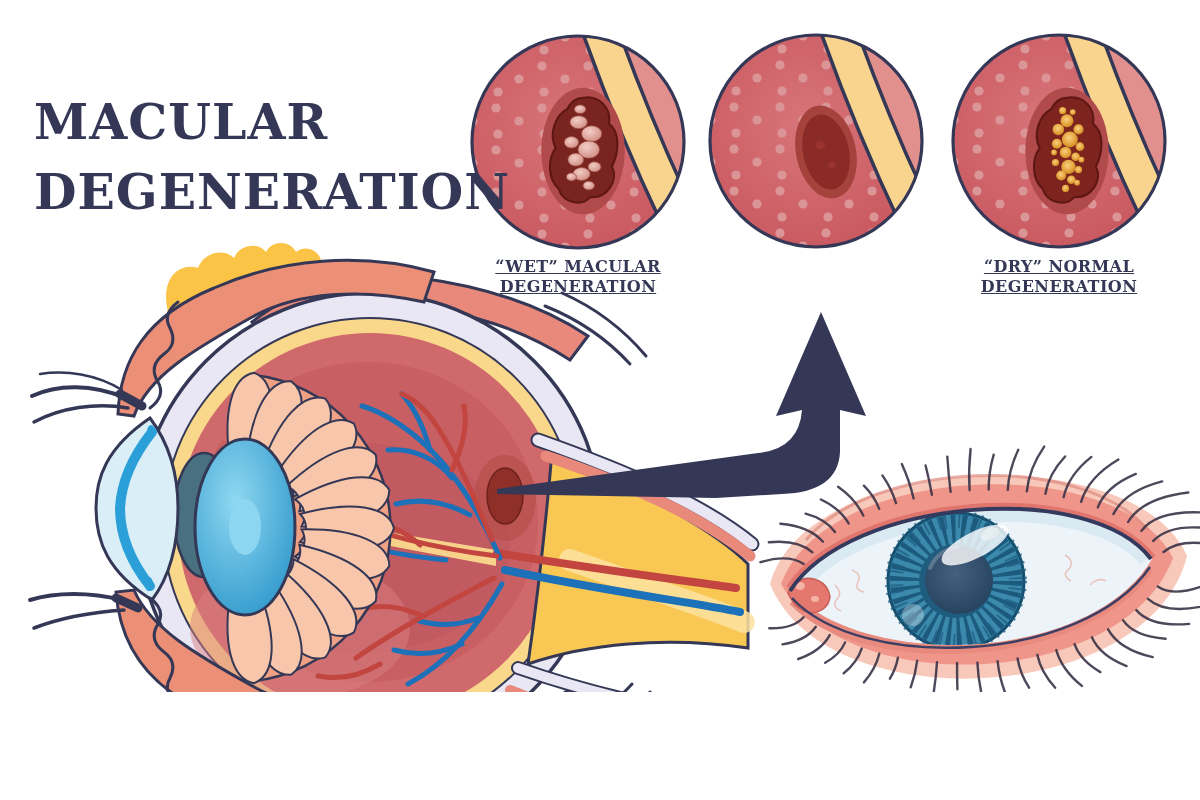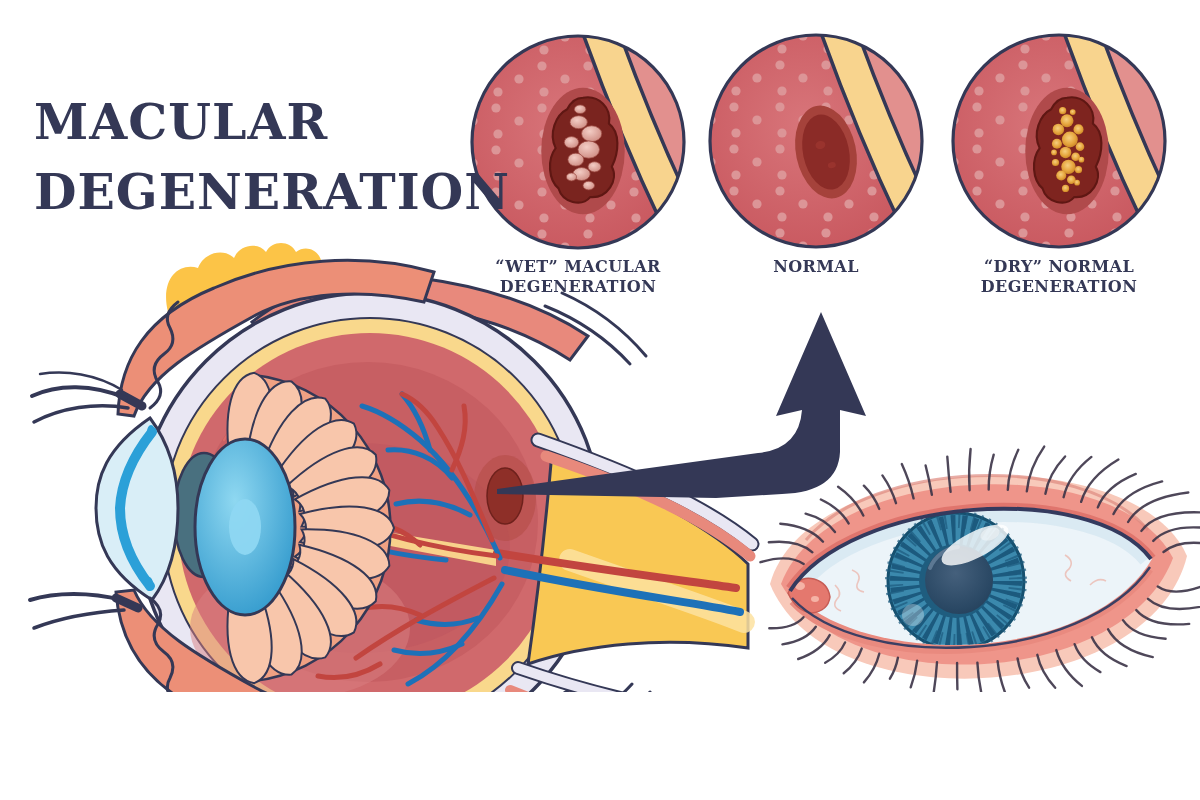--- a/index.html
+++ b/index.html
@@ -3,21 +3,21 @@
 <meta charset="utf-8">
 <style>
   html,body{margin:0;padding:0;background:#ffffff;}
   .stage{position:relative;width:1200px;height:692px;background:#ffffff;overflow:hidden;
          font-family:"DejaVu Serif",serif;}
   .stage svg{position:absolute;left:0;top:0;}
   .title{position:absolute;left:34px;top:88px;color:var(--navy,#343856);
          font-weight:bold;font-size:49px;line-height:1.42;letter-spacing:1px;}
   .spec-label{position:absolute;top:257px;width:260px;text-align:center;
               color:var(--navy,#343856);font-weight:bold;font-size:16px;
-              line-height:1.28;letter-spacing:.4px;}
+              line-height:1.28;letter-spacing:.4px;text-decoration:underline;}
   .lbl-wet{left:448px;} .lbl-normal{left:686px;} .lbl-dry{left:929px;}
   
   .veinsB path{stroke:#1d71b8;stroke-width:5;fill:none;stroke-linecap:round;}
   .veinsR path{stroke:#c2453f;stroke-width:5;fill:none;stroke-linecap:round;}
   .stria path{stroke:#dd6f68;stroke-width:2.2;fill:none;stroke-linecap:round;opacity:.85;}
   .lash-x path{stroke:#343856;fill:none;stroke-linecap:round;}
   #lashTop path,#lashBot path{stroke:#3b3347;stroke-width:2.4;fill:none;stroke-linecap:round;opacity:.9;}
   .squig{stroke:#343856;stroke-width:3;fill:none;stroke-linecap:round;}
   .navyline{stroke:#343856;fill:none;stroke-linecap:round;}
 </style>
@@ -352,22 +352,18 @@
 
 <div class="title">
   <div>MACULAR</div>
   <div>DEGENERATION</div>
 </div>
 
 <div class="spec-label lbl-wet">
   <div>“WET” MACULAR</div>
   <div>DEGENERATION</div>
 </div>
-<div class="spec-label lbl-normal">
-  <div>NORMAL</div>
-  <div></div>
-</div>
 <div class="spec-label lbl-dry">
   <div>“DRY” NORMAL</div>
   <div>DEGENERATION</div>
 </div>
 
 </div>
 
 </body></html>

